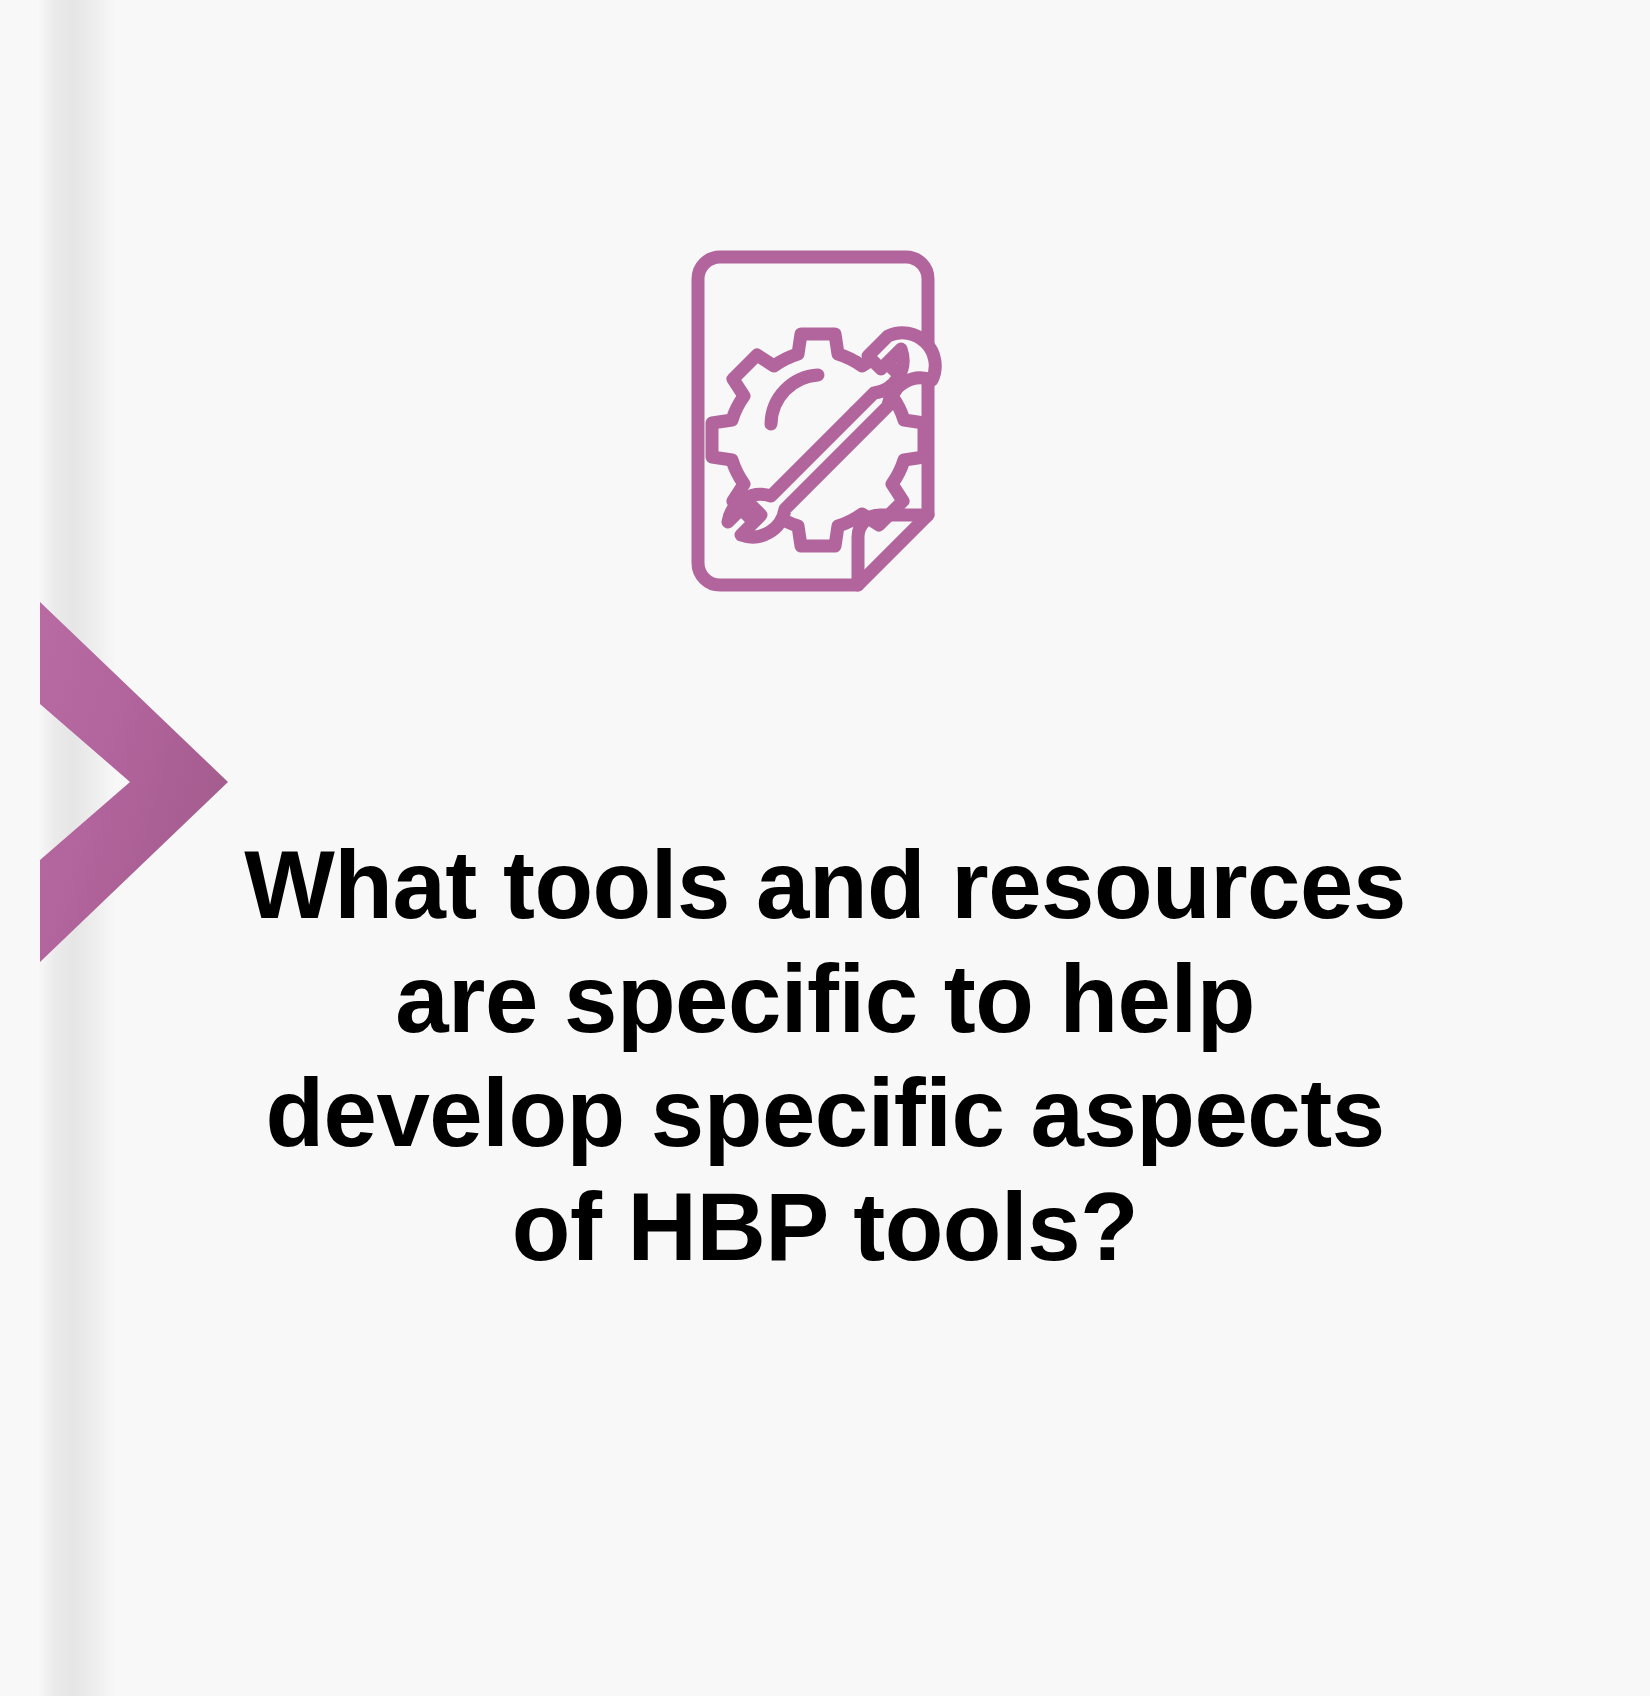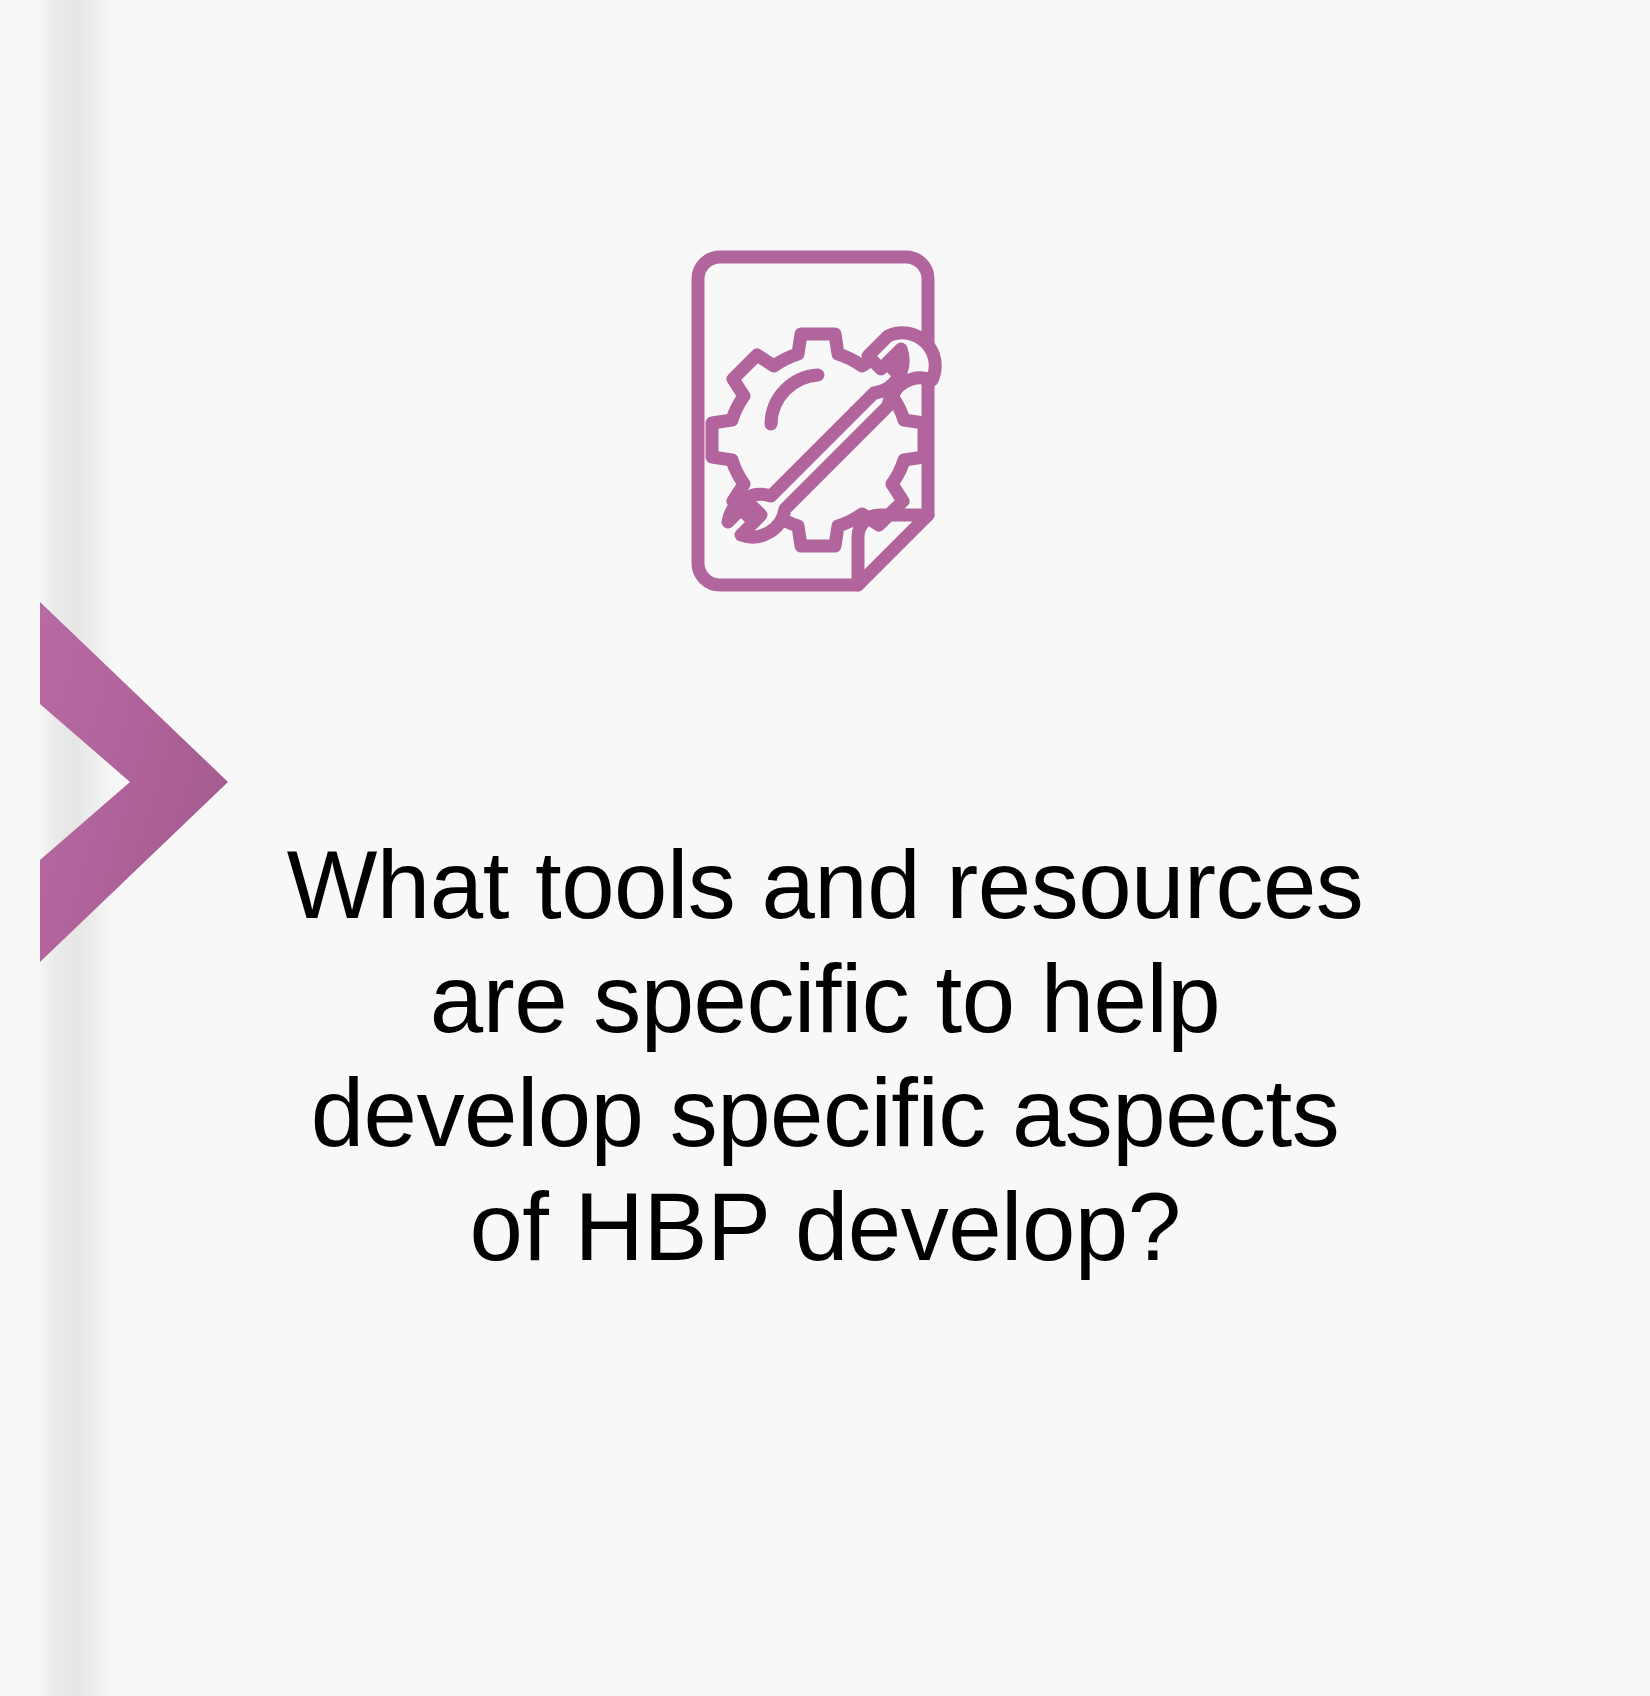--- a/index.html
+++ b/index.html
@@ -62,21 +62,21 @@
   .title-block {
     position: absolute;
     left: 150px;
     top: 828px;
     width: 1350px;
     text-align: center;
   }
   .title-line {
     display: block;
     font-family: "Liberation Sans", sans-serif;
-    font-weight: normal;
+    font-weight: bold;
     font-size: 96px;
     line-height: 114px;
     letter-spacing: -0.5px;
     color: #000000;
     white-space: nowrap;
   }
 </style>
 </head>
 <body>
 
@@ -173,16 +173,16 @@
                L 220 163
                A 33 33 0 0 1 264 137
                A 33 33 0 0 0 220 93 Z" fill="#f8f8f8"></path>
     </svg>
   </div>
 
   <div class="title-block">
     <span class="title-line">What tools and resources</span>
     <span class="title-line">are specific to help</span>
     <span class="title-line">develop specific aspects</span>
-    <span class="title-line">of HBP develop?</span>
+    <span class="title-line">of HBP tools?</span>
   </div>
 
 </div>
 
 </body></html>

